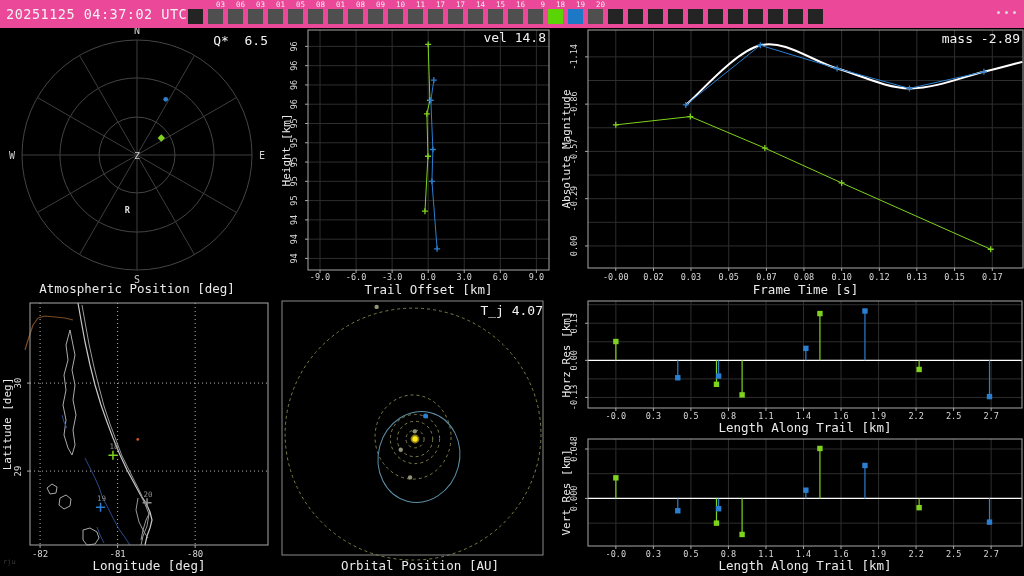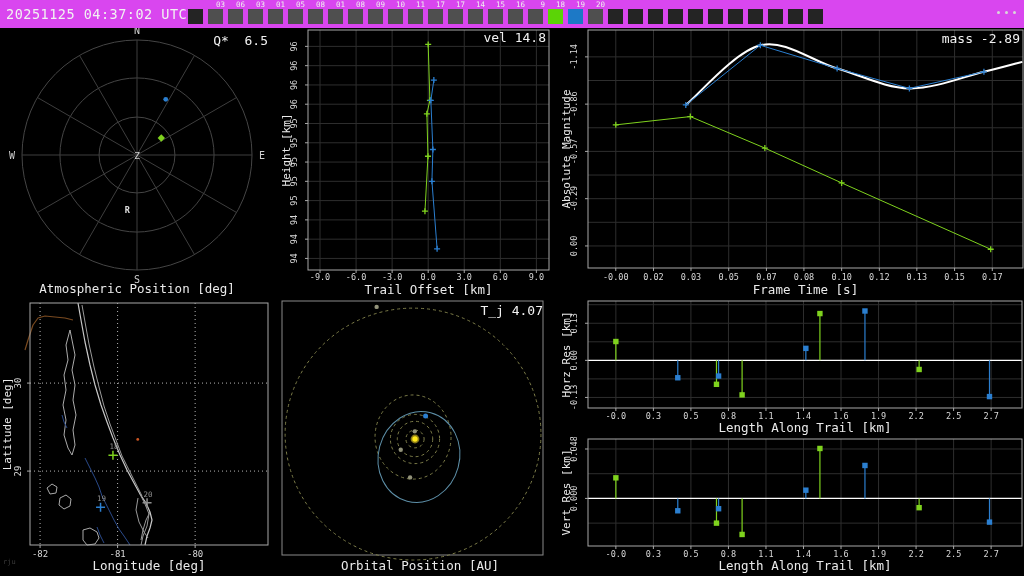--- a/index.html
+++ b/index.html
@@ -1,16 +1,16 @@
 <!DOCTYPE html>
 <html><head>
 <meta charset="utf-8">
 <style>
   html,body{margin:0;padding:0;background:#000;}
-  .screen{position:relative;width:1024px;height:576px;background:#d946ef;overflow:hidden;
+  .screen{position:relative;width:1024px;height:576px;background:#ec4899;overflow:hidden;
     font-family:"DejaVu Sans Mono",monospace;color:#e8e8e8;}
   header{position:absolute;left:0;top:0;width:1024px;height:28px;}
   .timestamp{position:absolute;left:6px;top:6px;font-size:13.5px;letter-spacing:.5px;color:#f2f2f2;white-space:pre;}
   .frames{position:absolute;left:186px;top:1px;height:26px;display:flex;}
   .slot{position:relative;width:20px;height:26px;}
   .slot .num{position:absolute;top:0;right:1px;font-size:7.5px;line-height:8px;color:#efefef;}
   .slot .box{position:absolute;top:8px;left:2px;width:15px;height:15px;}
   .menu{position:absolute;right:8px;top:11px;display:flex;gap:5px;cursor:pointer;}
   .menu i{width:3px;height:3px;background:#d8d8d8;border-radius:50%;display:block;}
   .panel{position:absolute;background:#000;}

